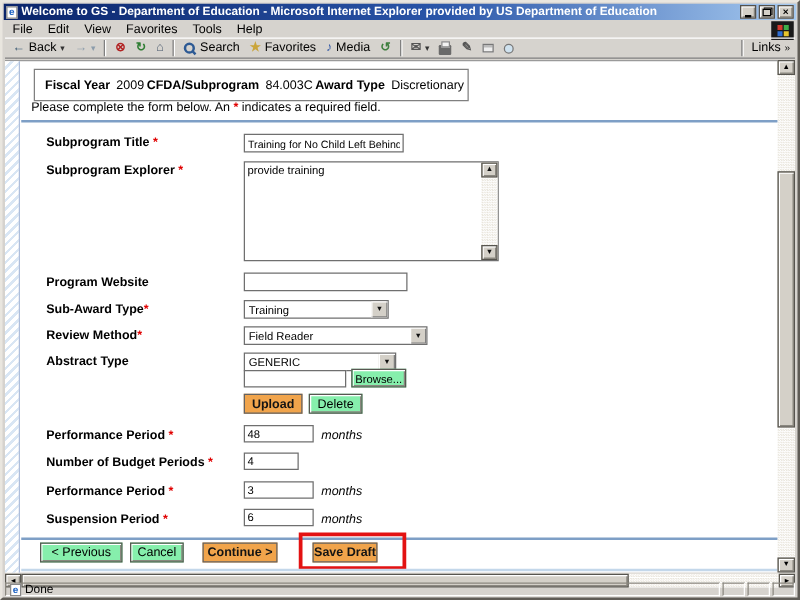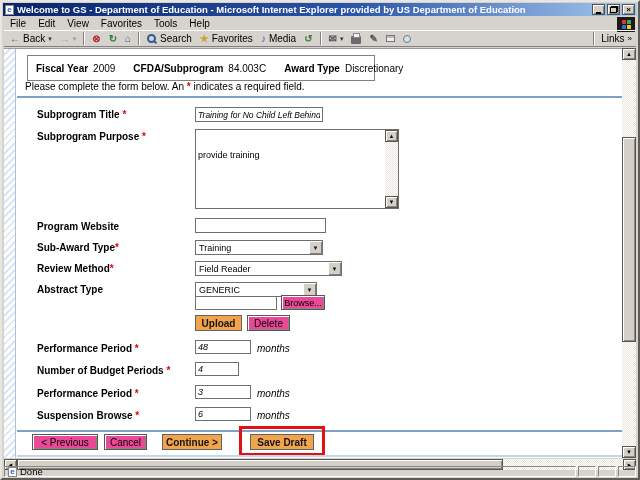--- a/index.html
+++ b/index.html
@@ -46,43 +46,43 @@
   .msgr-ic{width:8px;height:8px;border:1px solid #777;border-radius:50%;background:#cfe2ef;}
   .links-area{margin-left:auto;display:flex;align-items:center;gap:3px;padding-right:2px;}
   
   .page{position:absolute;left:2px;top:46px;width:622px;height:410px;background:#fff;border-top:1px solid #9a9a9a;}
   .stripes{position:absolute;left:0;top:0;width:12px;height:100%;border-right:1px solid #aebedb;
     background:repeating-linear-gradient(135deg,#ffffff 0 3px,#d9e6f4 3px 5px);}
   .form-area{position:absolute;left:13px;top:0;right:0;bottom:0;font-size:10px;}
   .fiscal-box{position:absolute;left:10px;top:6px;width:348px;height:18px;border:1px solid #808080;
     display:flex;align-items:center;padding:12px 8px;white-space:nowrap;}
   .fiscal-box b{margin-right:5px;}
-  .fiscal-box .val{margin-right:18px;}
+  .fiscal-box .val{margin-right:2px;}
   .instruction{position:absolute;left:8px;top:32px;white-space:nowrap;text-align:center;}
   .star{color:#e00000;font-weight:bold;}
   .rule{position:absolute;left:0;right:0;height:2px;background:#7e9fc6;}
   .rule-light{position:absolute;left:0;right:0;height:2px;background:#c3d7ea;}
   .lbl{position:absolute;left:20px;font-weight:bold;white-space:nowrap;text-align:center;}
   .tin{position:absolute;border:1px solid #6f6f6f;background:#fff;font-family:inherit;font-size:9px;
-    padding:1px 2px;margin:0;outline:none;font-style:italic;}
+    padding:1px 2px;margin:0;outline:none;}
   .suffix{position:absolute;white-space:nowrap;font-style:italic;}
   .sel{position:absolute;border:1px solid #6f6f6f;background:#fff;display:flex;align-items:center;
     font-size:9px;padding-left:3px;overflow:hidden;}
   .sel-arrow{margin-left:auto;width:13px;height:100%;background:#d4d0c8;
     box-shadow:inset 1px 1px 0 #fff,inset -1px -1px 0 #808080;
     display:flex;align-items:center;justify-content:center;font-size:6px;color:#111;}
   .ta{position:absolute;left:178px;top:80px;width:204px;height:80px;border:1px solid #6f6f6f;background:#fff;}
-  .ta-text{position:absolute;left:2px;top:1px;right:1px;font-size:9px;white-space:pre-wrap;margin-top:19px;}
+  .ta-text{position:absolute;left:2px;top:1px;right:1px;font-size:9px;white-space:pre-wrap;}
   .ta-sb{position:absolute;right:0;top:0;bottom:0;width:13px;
     background:#fff;background-image:conic-gradient(#e9e5dc 25%,transparent 0 50%,#e9e5dc 0 75%,transparent 0);background-size:2px 2px;}
   .sb-btn{position:absolute;left:0;width:13px;height:12px;background:#d4d0c8;border:1px solid #57554f;
     box-shadow:inset 1px 1px 0 #fff,inset -1px -1px 0 #8a877f;
     display:flex;align-items:center;justify-content:center;font-size:6px;color:#111;}
   .btn{position:absolute;display:flex;align-items:center;justify-content:center;font-size:10px;white-space:nowrap;}
-  .btn-gray{background:#ec4899;border:1px solid #585651;box-shadow:inset 1px 1px 0 #fff,inset -1px -1px 0 #8a877f;}
+  .btn-gray{background:#86efac;border:1px solid #585651;box-shadow:inset 1px 1px 0 #fff,inset -1px -1px 0 #8a877f;}
   .btn-orange{background:#f1a44b;border:1px solid #636363;font-weight:bold;color:#141414;}
   .redbox{position:absolute;left:222px;top:377px;width:86px;height:30px;border:3px solid #e31212;pointer-events:none;}
   
   .vscroll{position:absolute;right:2px;top:46px;width:14px;height:410px;
     background:#fff;background-image:conic-gradient(#e9e5dc 25%,transparent 0 50%,#e9e5dc 0 75%,transparent 0);background-size:2px 2px;}
   .vthumb{position:absolute;left:0;top:89px;width:14px;height:205px;background:#d4d0c8;border:1px solid #57554f;
     box-shadow:inset 1px 1px 0 #fff,inset -1px -1px 0 #8a877f;}
   .vs-btn{position:absolute;left:0;width:14px;height:12px;background:#d4d0c8;border:1px solid #57554f;
     box-shadow:inset 1px 1px 0 #fff,inset -1px -1px 0 #8a877f;display:flex;align-items:center;justify-content:center;font-size:6px;}
   .hscroll{position:absolute;left:2px;right:2px;top:457px;height:11px;
@@ -206,34 +206,34 @@
         <span class="val">Discretionary</span>
       </div>
 
       <div class="instruction"><span>Please complete the form below. An</span><span class="star"> *</span><span> indicates a required field.</span></div>
 
       <div class="rule" style="top:47px"></div>
 
       <div class="lbl" style="top:60px"><span>Subprogram Title</span><span class="star"> *</span></div>
       <input class="tin" style="left: 178px; top: 58px; width: 128px; height: 15px; font-size: 8.5px;" value="Training for No Child Left Behind">
 
-      <div class="lbl" style="top:82px"><span>Subprogram Purpose</span><span class="star"> *</span></div>
+      <div class="lbl" style="top:82px"><span>Subprogram Explorer</span><span class="star"> *</span></div>
       <div class="ta">
         <div class="ta-text">provide training</div>
         <div class="ta-sb">
           <span class="sb-btn" style="top:0">▲</span>
           <span class="sb-btn" style="bottom:0">▼</span>
         </div>
       </div>
 
       <div class="lbl" style="top:172px"><span>Program Website</span><span class="star"></span></div>
       <input class="tin" style="left: 178px; top: 169px; width: 131px; height: 15px;" value="">
 
       <div class="lbl" style="top:193px"><span>Sub-Award Type</span><span class="star">*</span></div>
-      <div class="sel" style="left:178px;top:191px;width:128px;height:15px">
+      <div class="sel" style="left:178px;top:191px;width:116px;height:15px">
         <span>Training</span>
         <span class="sel-arrow">▼</span>
       </div>
 
       <div class="lbl" style="top:214px"><span>Review Method</span><span class="star">*</span></div>
       <div class="sel" style="left:178px;top:212px;width:147px;height:15px">
         <span>Field Reader</span>
         <span class="sel-arrow">▼</span>
       </div>
 
@@ -253,30 +253,30 @@
       <input class="tin" style="left: 178px; top: 291px; width: 56px; height: 14px;" value="48">
       <span class="suffix" style="left:240px;top:294px">months</span>
 
       <div class="lbl" style="top:316px"><span>Number of Budget Periods</span><span class="star"> *</span></div>
       <input class="tin" style="left: 178px; top: 313px; width: 44px; height: 14px;" value="4">
 
       <div class="lbl" style="top:339px"><span>Performance Period</span><span class="star"> *</span></div>
       <input class="tin" style="left: 178px; top: 336px; width: 56px; height: 14px;" value="3">
       <span class="suffix" style="left:240px;top:339px">months</span>
 
-      <div class="lbl" style="top:361px"><span>Suspension Browse</span><span class="star"> *</span></div>
+      <div class="lbl" style="top:361px"><span>Suspension Period</span><span class="star"> *</span></div>
       <input class="tin" style="left: 178px; top: 358px; width: 56px; height: 14px;" value="6">
       <span class="suffix" style="left:240px;top:361px">months</span>
 
       <div class="rule" style="top:381px"></div>
 
       <div class="btn btn-gray" style="left:15px;top:385px;width:66px;height:16px">&lt; Previous</div>
       <div class="btn btn-gray" style="left:87px;top:385px;width:43px;height:16px">Cancel</div>
       <div class="btn btn-orange" style="left:145px;top:385px;width:60px;height:16px">Continue &gt;</div>
-      <div class="btn btn-orange" style="left:233px;top:385px;width:64px;height:16px">Save Draft</div>
+      <div class="btn btn-orange" style="left:233px;top:385px;width:52px;height:16px">Save Draft</div>
       <div class="redbox"></div>
 
       <div class="rule-light" style="top:406px"></div>
     </div>
   </div>
 
   <div class="vscroll">
     <span class="vs-btn" style="top:0">▲</span>
     <div class="vthumb"></div>
     <span class="vs-btn" style="bottom:0">▼</span>

